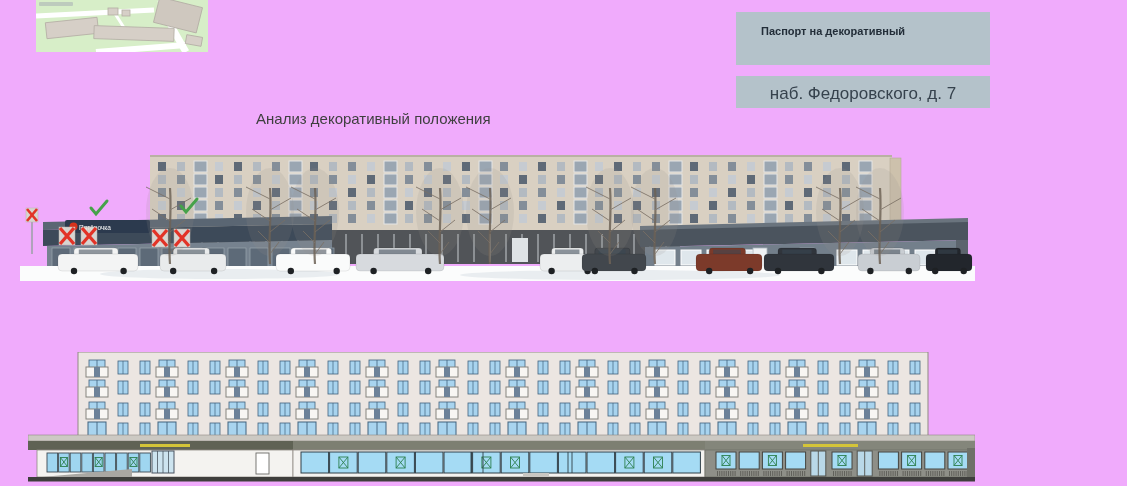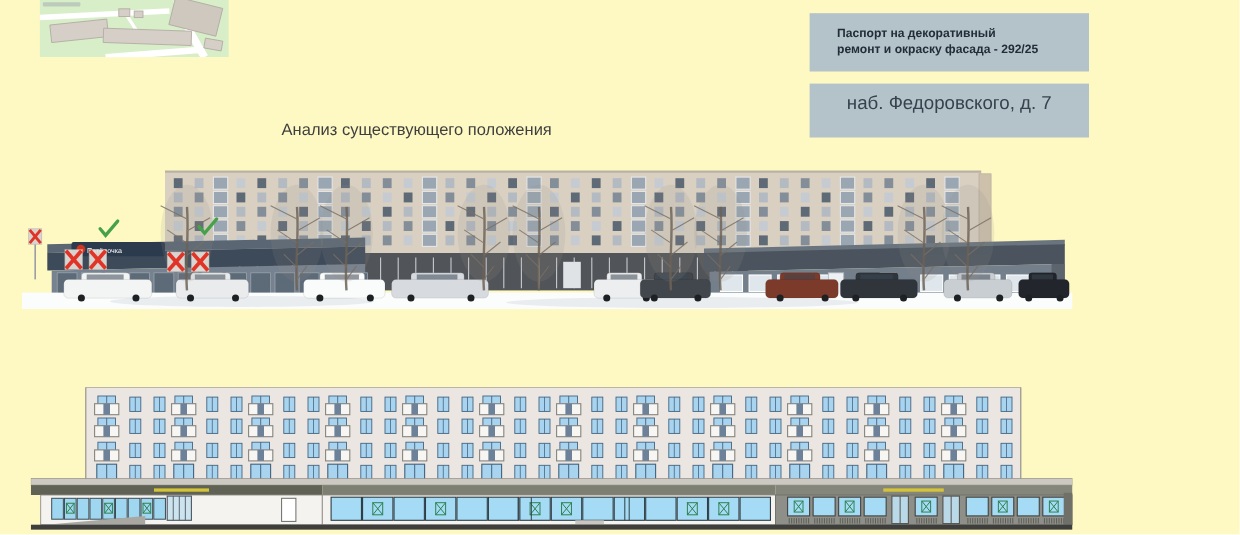--- a/index.html
+++ b/index.html
@@ -1,23 +1,23 @@
 <!DOCTYPE html>
 <html style="--box-bg: #b4c2ca; --box-text: #222d38; --addr-text: #36424d; --heading-color: #3f3f3f;"><head>
 <meta charset="utf-8">
 <style>
   html,body{margin:0;padding:0;background:#ffffff;}
-  .page{position:relative;width:1127px;height:486px;background:#fef9c3;overflow:hidden;
+  .page{position:relative;width:1127px;height:486px;background:#f0abfc;overflow:hidden;
         font-family:"Liberation Sans",sans-serif;}
   .abs{position:absolute;}
   .map{left:36px;top:0;width:172px;height:52px;}
   .passport-box{left:736px;top:12px;width:254px;height:53px;background:var(--box-bg);
         color:var(--box-text);font-size:11px;font-weight:bold;line-height:13.5px;
         padding:13px 0 0 25px;box-sizing:border-box;}
-  .address-box{left:736px;top:76px;width:254px;height:49px;background:var(--box-bg);
+  .address-box{left:736px;top:76px;width:254px;height:32px;background:var(--box-bg);
         color:var(--addr-text);font-size:17px;text-align:center;line-height:36px;}
   .sec-title{font-size:15px;color:var(--heading-color);}
   .t1{left:256px;top:110px;}
   .t2{left:259px;top:312px;}
   .photo{left:20px;top:150px;width:955px;height:131px;}
   .scheme{left:28px;top:352px;width:947px;height:130px;}
 </style>
 </head>
 <body>
 
@@ -35,25 +35,24 @@
       <rect x="120" y="2" width="44" height="26" transform="rotate(14 142 15)" fill="#cfc8bf"></rect>
       <rect x="72" y="8" width="10" height="7"></rect>
       <rect x="86" y="10" width="8" height="6"></rect>
       <rect x="150" y="36" width="16" height="9" transform="rotate(10 158 40)"></rect>
     </g>
     <rect x="3" y="2" width="34" height="4" rx="1" fill="#b9c4bb" opacity="0.85"></rect>
   </svg>
 
   <div class="abs passport-box">
     <div>Паспорт на декоративный</div>
-    <div>ремонт и окраску фасада - 292/25</div>
   </div>
   <div class="abs address-box">наб. Федоровского, д. 7</div>
 
-  <div class="abs sec-title t1">Анализ существующего положения</div>
+  <div class="abs sec-title t1">Анализ декоративный положения</div>
 
   <svg class="abs photo" id="photo-svg" viewBox="0 0 955 131">
       <rect x="130" y="5" width="742" height="3" fill="#b9b1a3"></rect>
       <rect x="130" y="7" width="742" height="75" fill="#d9d0c2"></rect>
       <rect x="138" y="12" width="8" height="9" fill="#5f6a77"></rect>
       <rect x="138" y="25" width="8" height="9" fill="#b3bac1"></rect>
       <rect x="138" y="38" width="8" height="9" fill="#848e99"></rect>
       <rect x="138" y="51" width="8" height="9" fill="#c6cbd1"></rect>
       <rect x="138" y="64" width="8" height="9" fill="#5f6a77"></rect>
       <rect x="157" y="12" width="8" height="9" fill="#b3bac1"></rect>

